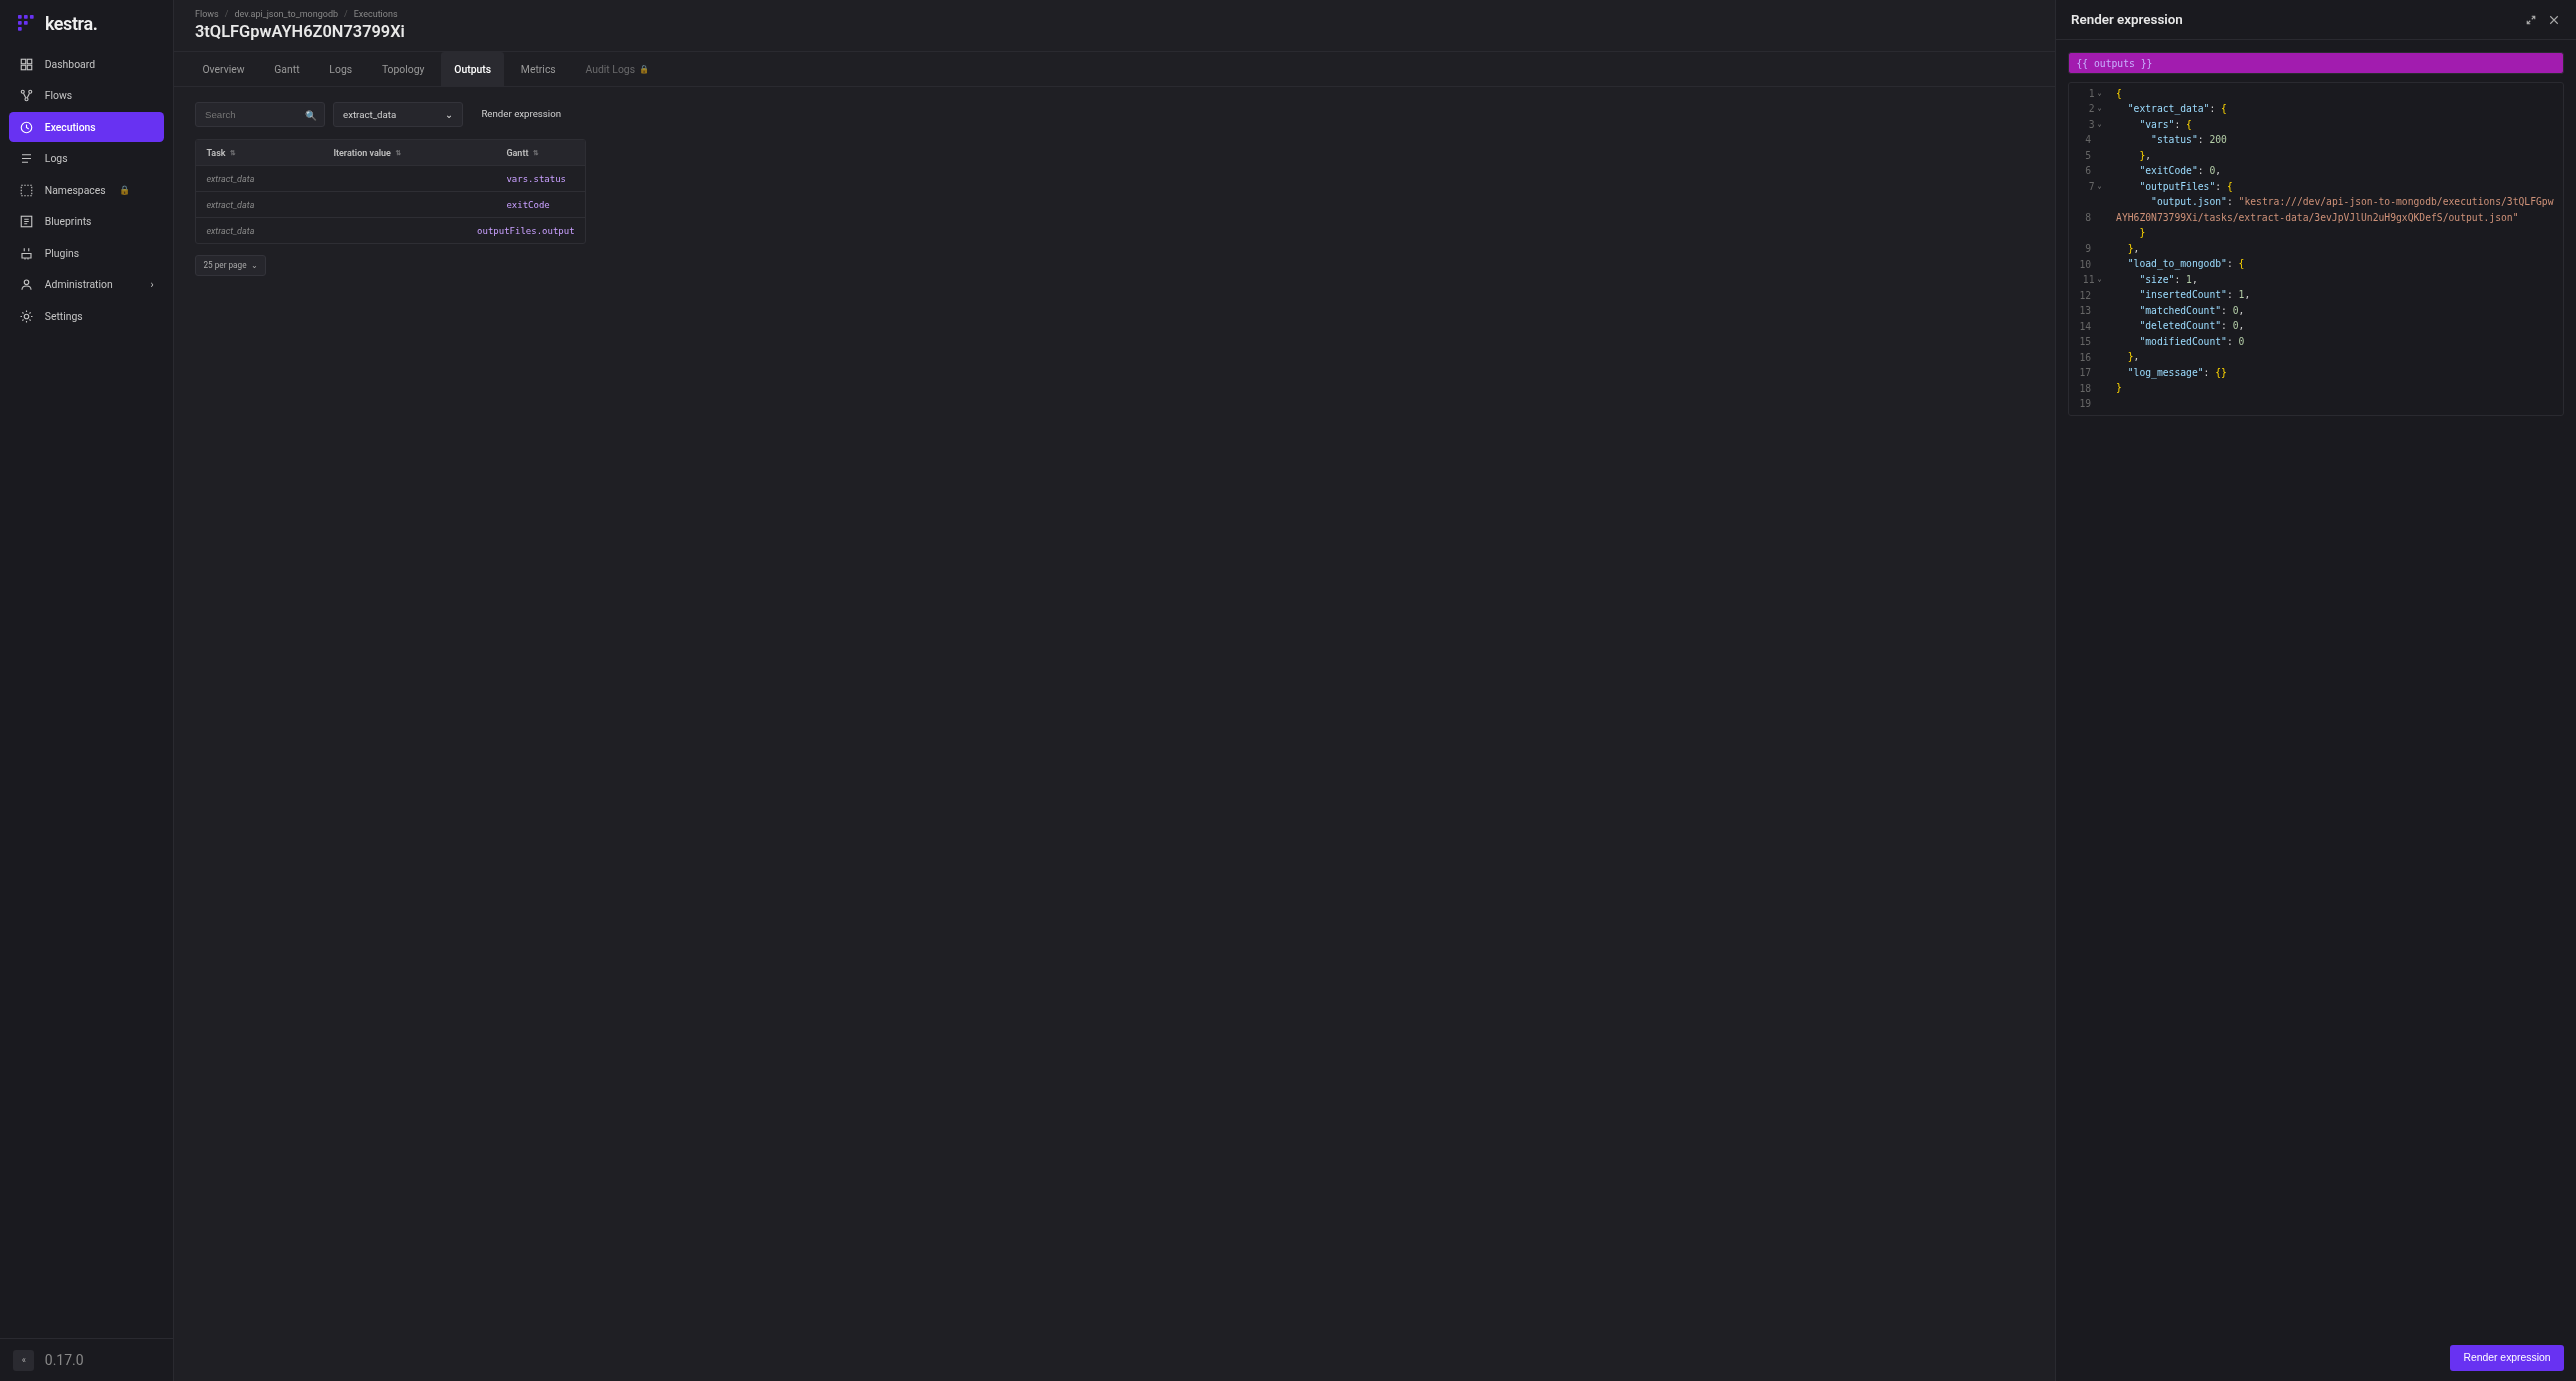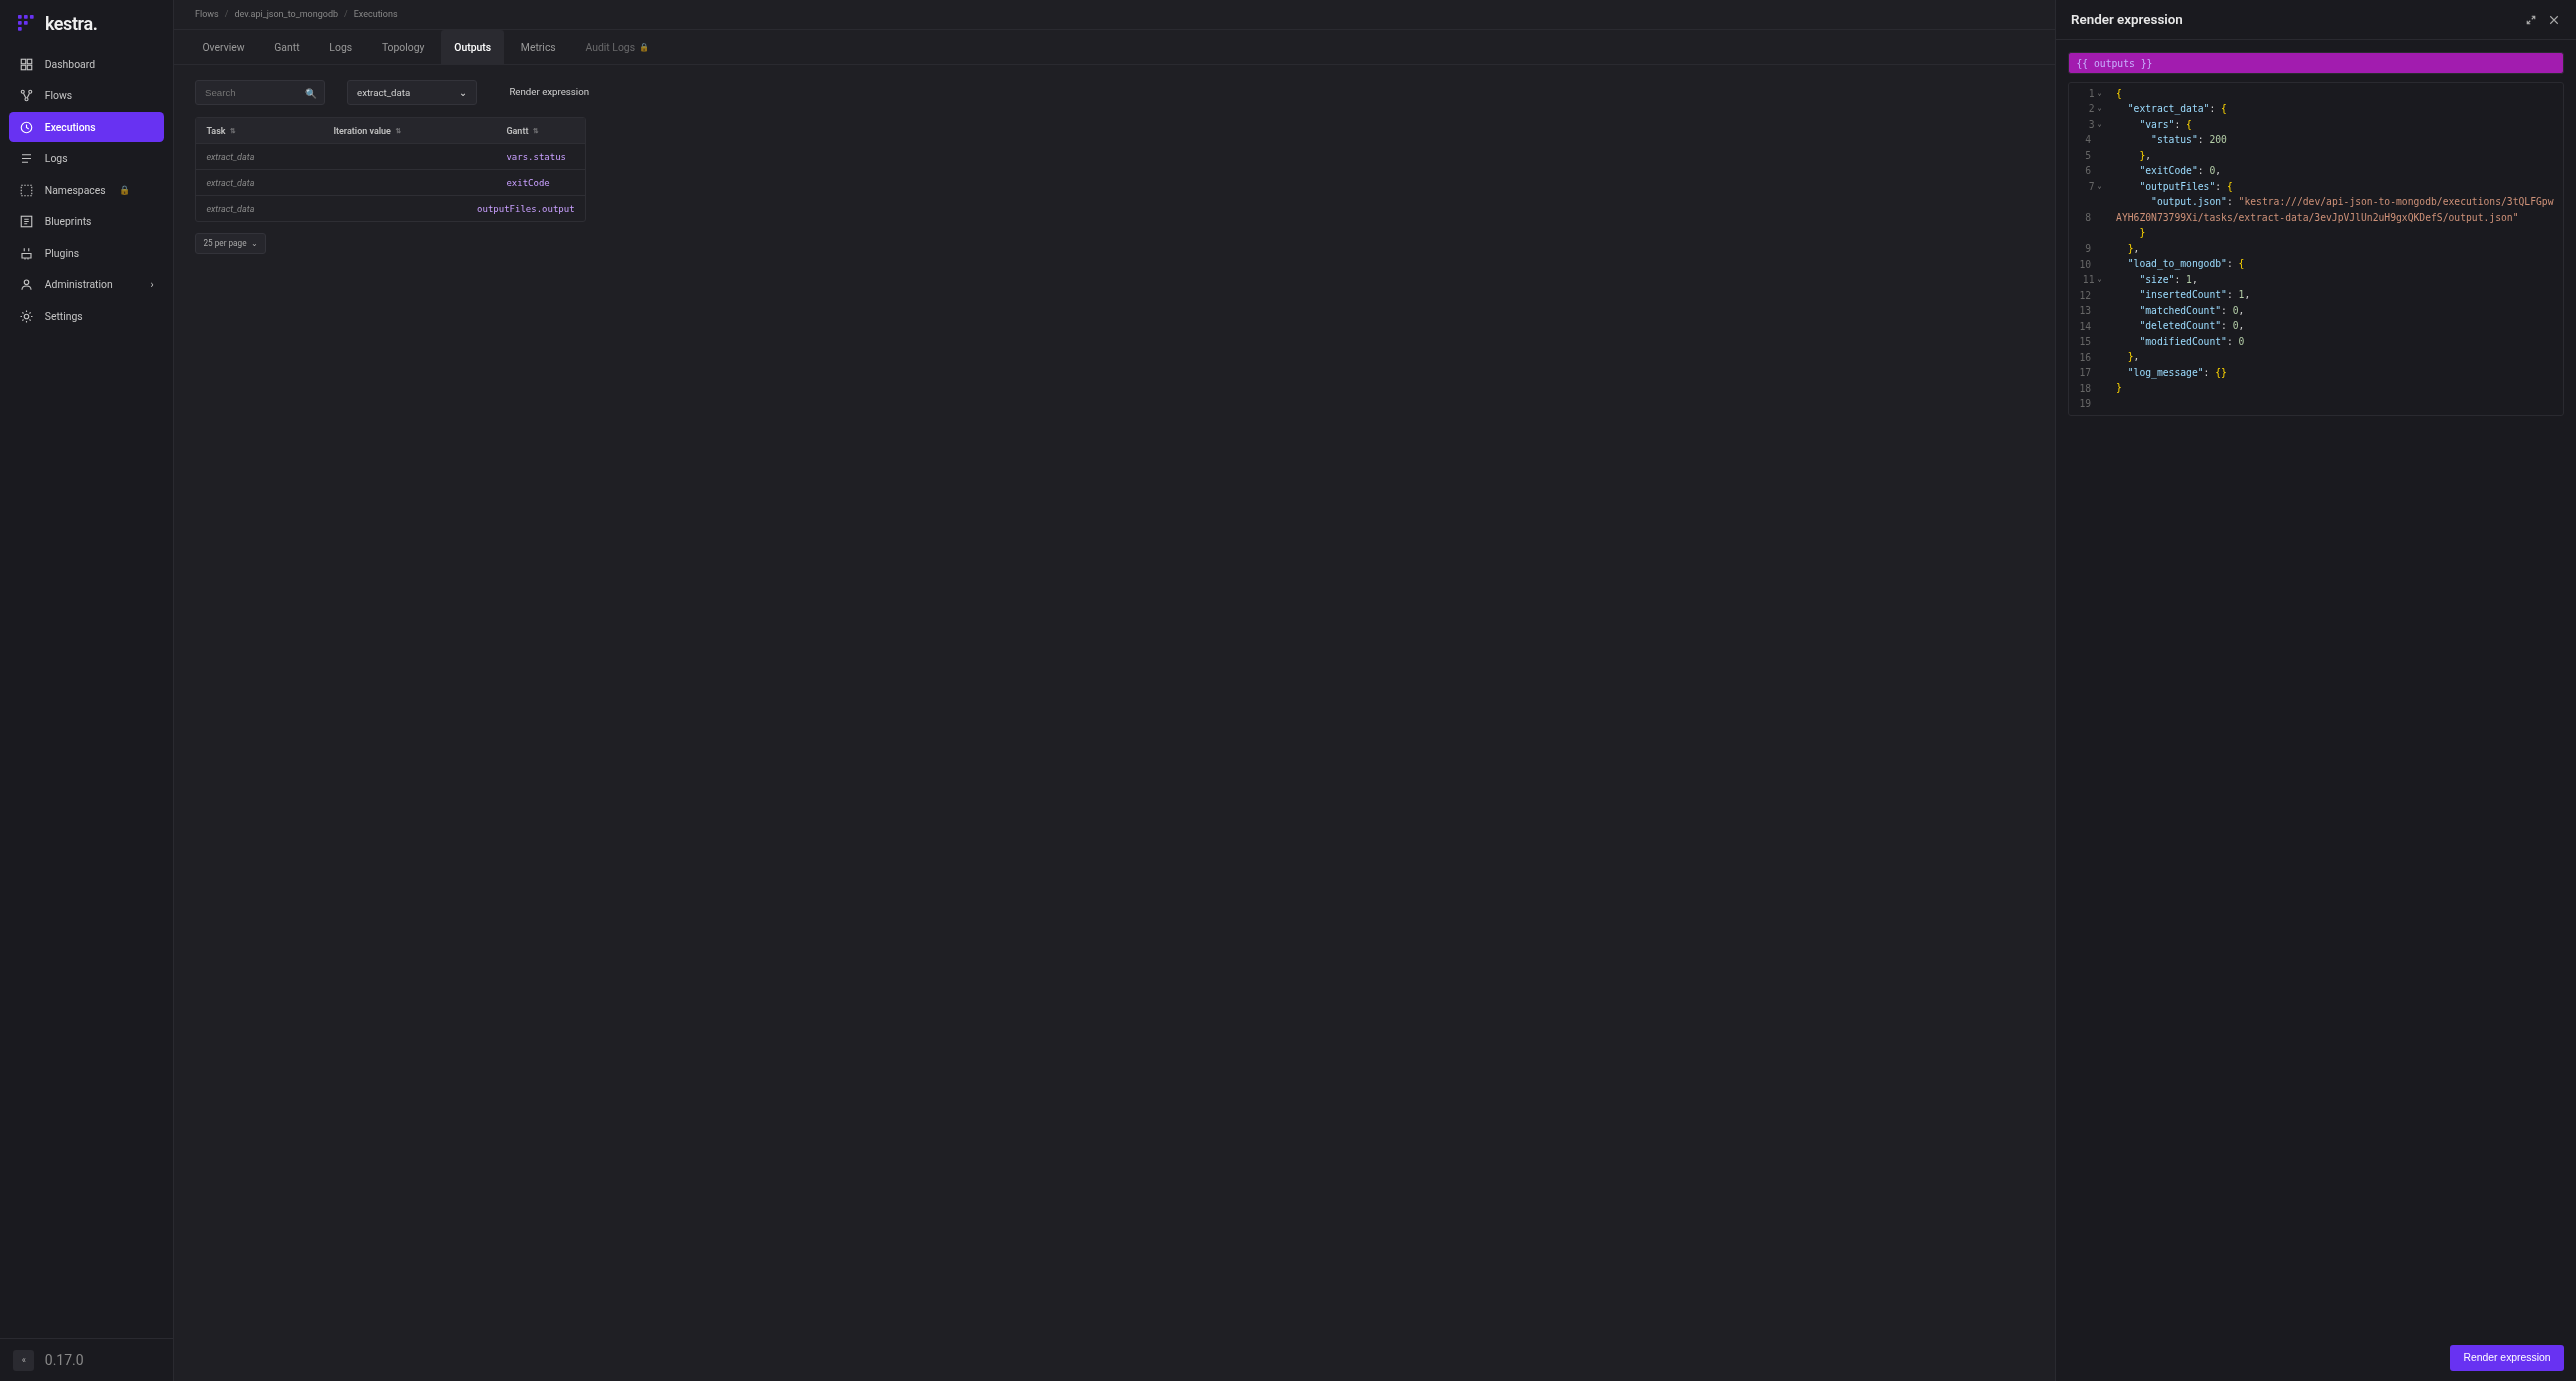--- a/index.html
+++ b/index.html
@@ -69,21 +69,21 @@
     .tab {
       padding: 10.4px 13.4px; font-size: 10.4px; color: #999;
       cursor: pointer; border-radius: 3px 3px 0 0;
       display: flex; align-items: center; gap: 4.5px;
     }
     .tab.active { background: #2a2a30; color: #fff; font-weight: 500; }
     .tab.disabled { opacity: 0.6; }
     .tab .lock-icon { font-size: 8.2px; }
     
     .content { flex: 1; padding: 15px 21px; overflow: auto; }
-    .controls { display: flex; gap: 22px; margin-bottom: 12px; }
+    .controls { display: flex; gap: 8px; margin-bottom: 12px; }
     .search-box {
       position: relative; flex: 0 0 130px;
     }
     .search-box input {
       width: 100%; padding: 6px 22.4px 6px 9px;
       background: #26262c; border: 0.7px solid #33333a;
       border-radius: 3px; color: #d0d0d0; font-size: 9.7px;
     }
     .search-box .search-icon {
       position: absolute; right: 7.5px; top: 50%; transform: translateY(-50%);
@@ -287,20 +287,21 @@
 
   <div class="main">
     <div class="breadcrumb-area">
       <div class="breadcrumb" id="breadcrumb">
           <a href="#">Flows</a>
           <span class="breadcrumb-sep">/</span>
           <a href="#">dev.api_json_to_mongodb</a>
           <span class="breadcrumb-sep">/</span>
           <a href="#">Executions</a>
         </div>
+      <div class="page-title">3tQLFGpwAYH6Z0N73799Xi</div>
     </div>
     <div class="tabs" id="tabs">
         <div class="tab">
           <span>Overview</span>
         </div>
         <div class="tab">
           <span>Gantt</span>
         </div>
         <div class="tab">
           <span>Logs</span>

